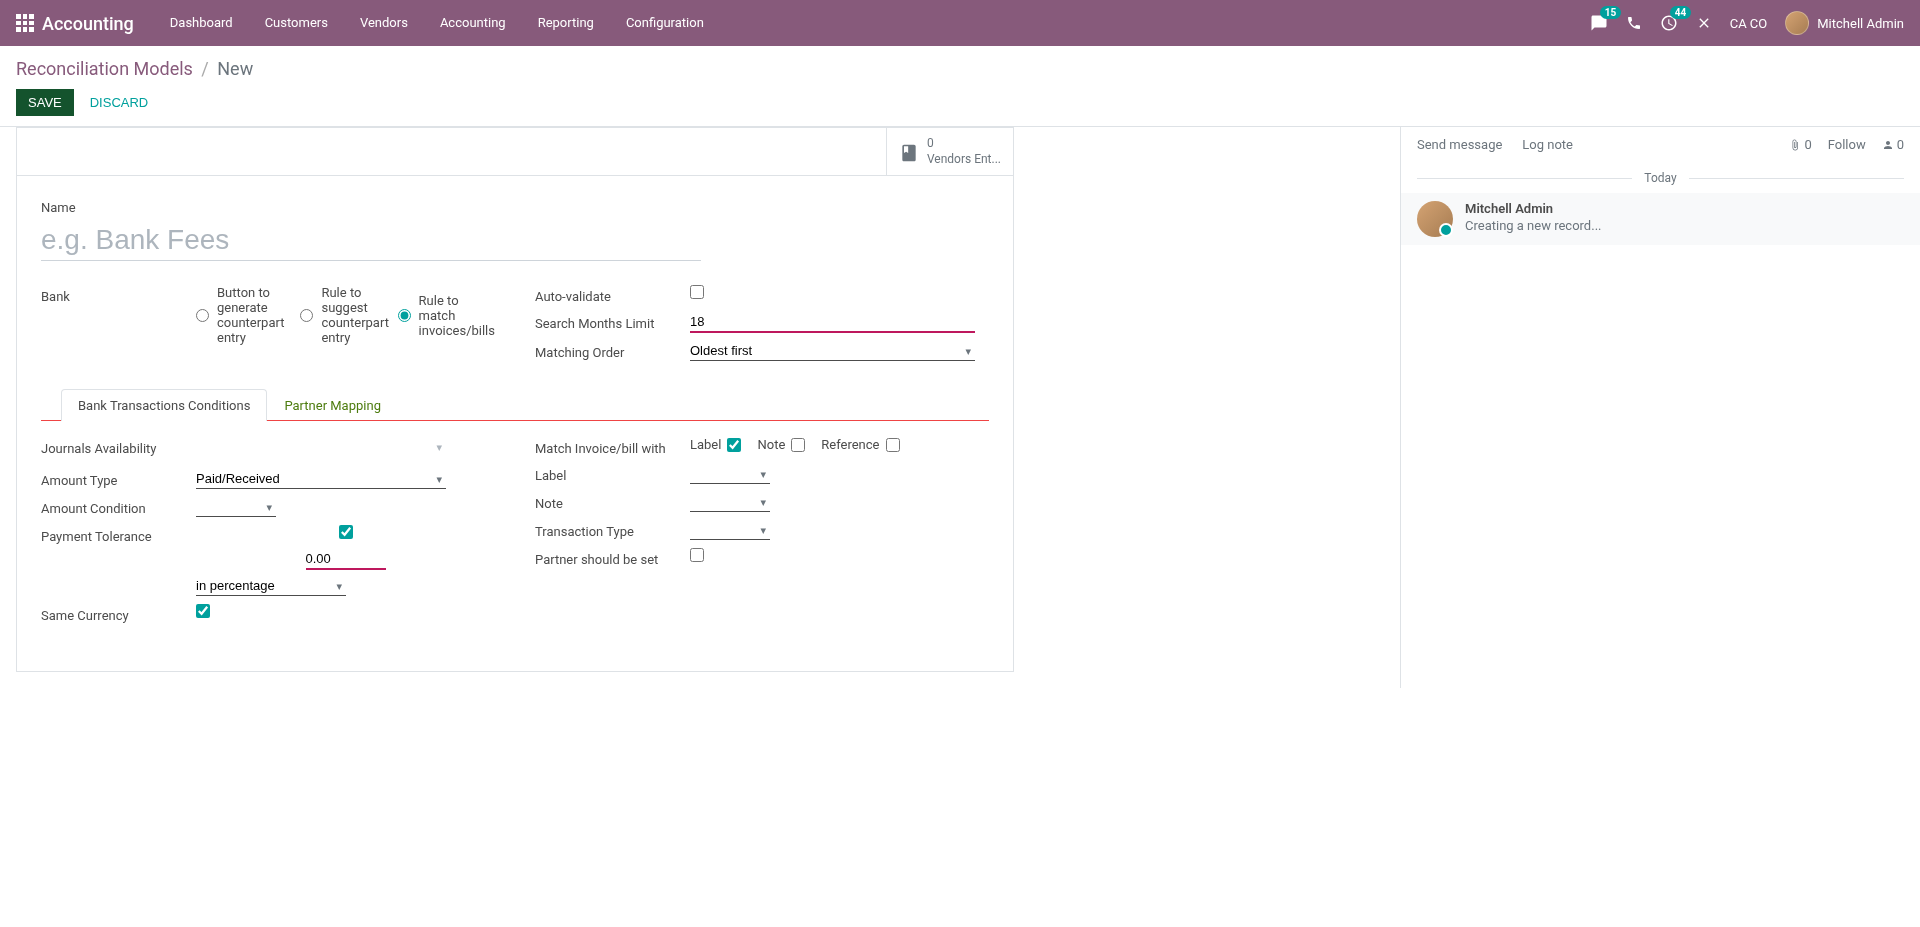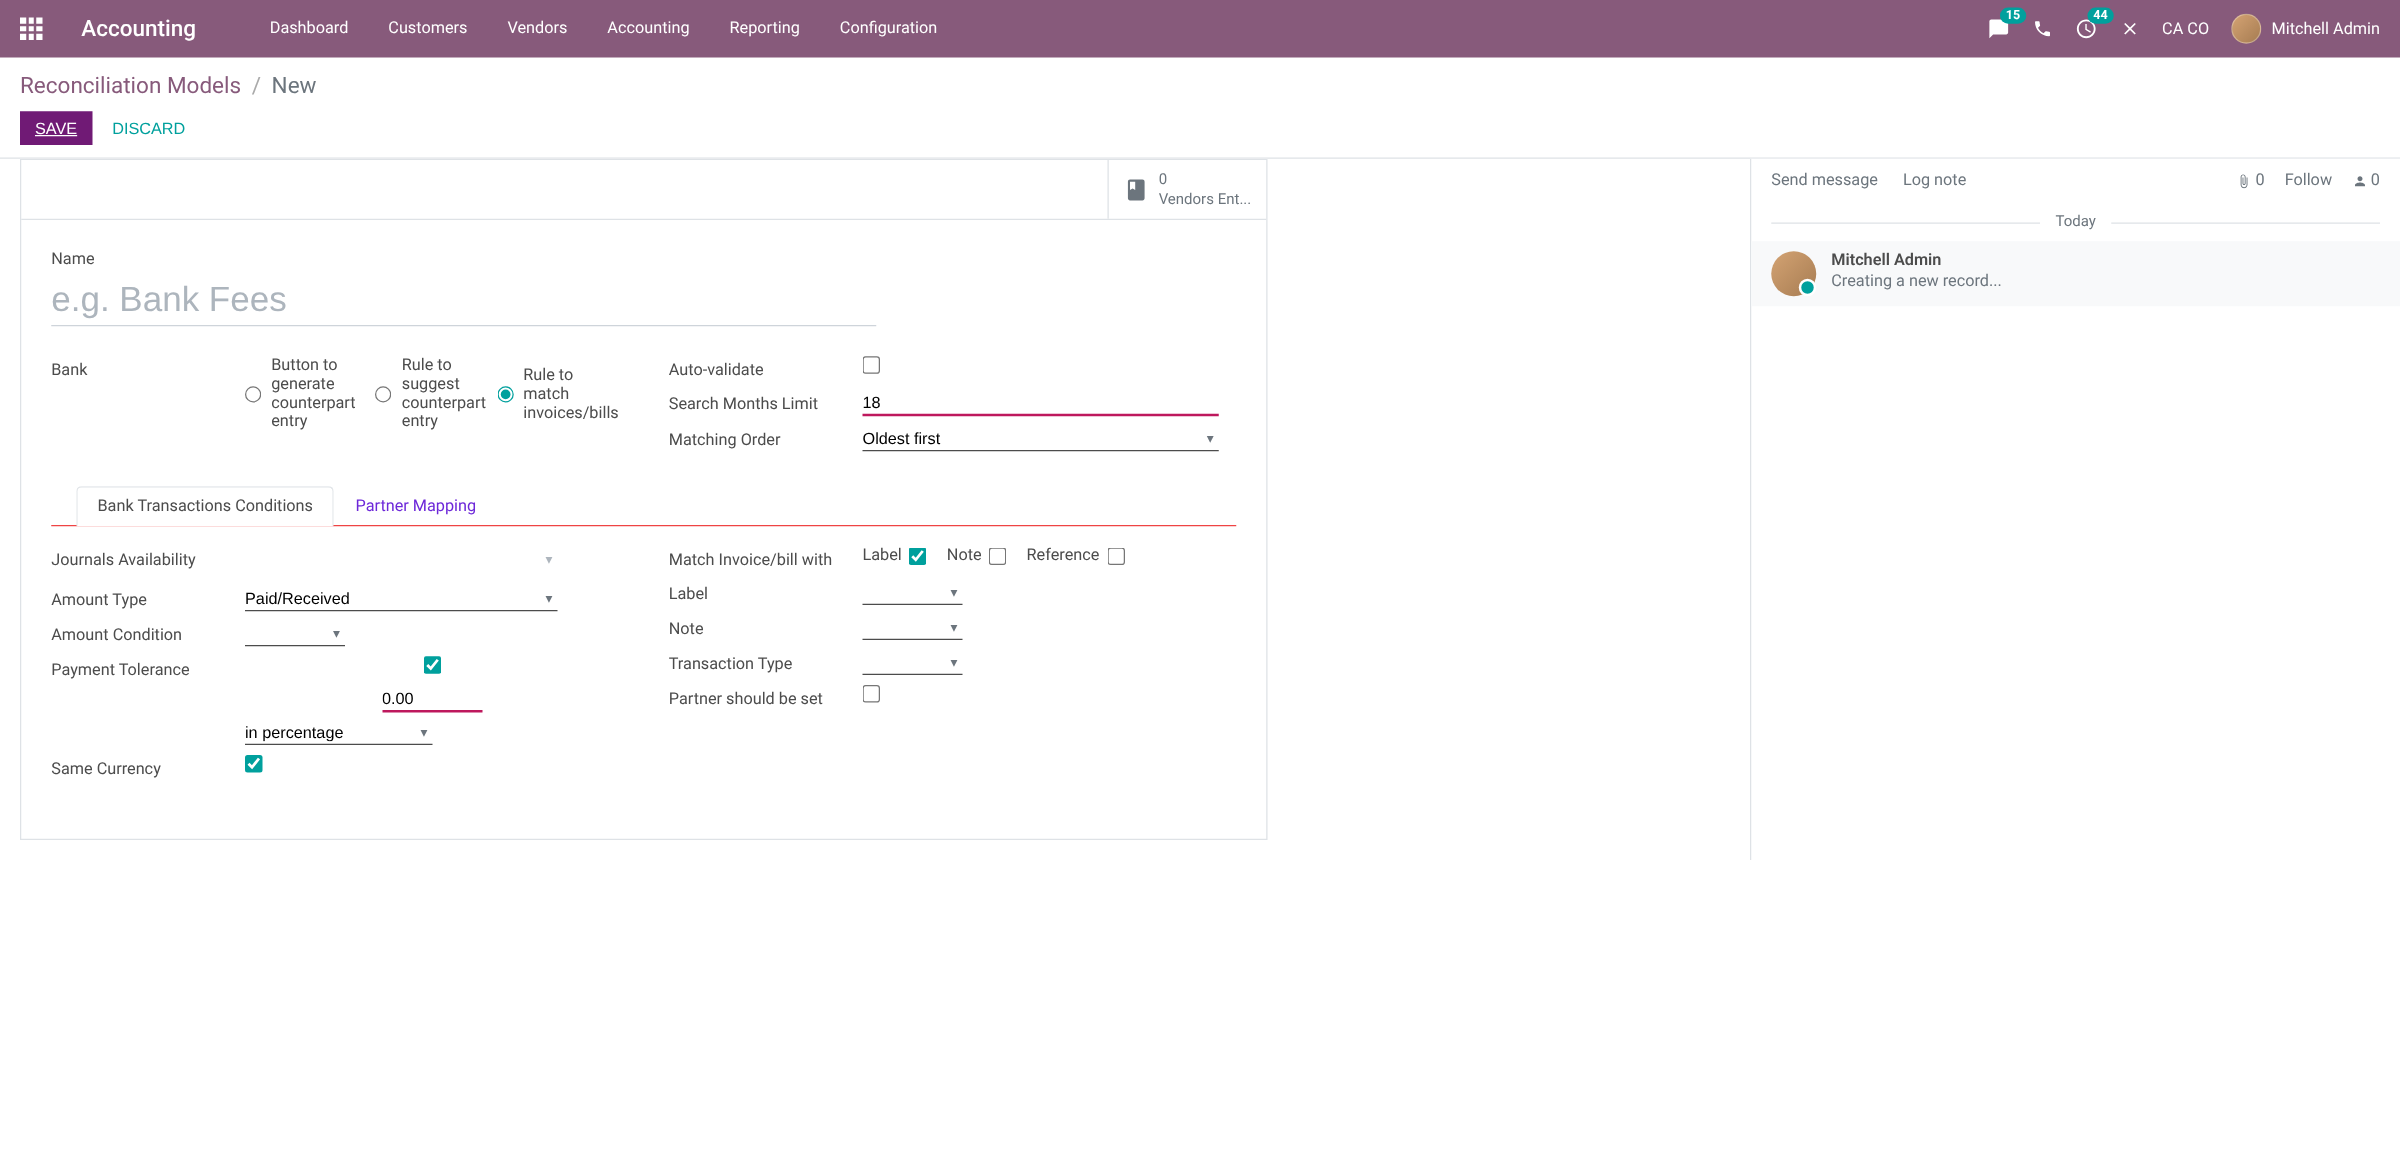--- a/index.html
+++ b/index.html
@@ -1,37 +1,37 @@
 <!DOCTYPE html>
 <html><head>
 <meta charset="utf-8">
 <style>
 * { box-sizing: border-box; margin: 0; padding: 0; }
 body { font-family: -apple-system, BlinkMacSystemFont, "Segoe UI", Roboto, sans-serif; font-size: 13px; color: #4c4c4c; background: #fff; }
 .navbar { background: #875A7B; height: 46px; display: flex; align-items: center; padding: 0 16px; color: #fff; }
-.navbar-left { display: flex; align-items: center; gap: 23px; }
+.navbar-left { display: flex; align-items: center; gap: 0; }
 .apps-icon { width: 18px; height: 18px; display: grid; grid-template-columns: repeat(3,1fr); grid-template-rows: repeat(3,1fr); gap: 2px; cursor: pointer; }
 .apps-icon span { background: #fff; }
 .brand { font-size: 18px; font-weight: 500; margin-left: 8px; margin-right: 20px; }
 .nav-menu { display: flex; gap: 0; }
 .nav-menu a { color: #fff; text-decoration: none; padding: 0 16px; font-size: 13px; line-height: 46px; cursor: pointer; }
 .navbar-right { margin-left: auto; display: flex; align-items: center; gap: 18px; }
 .nav-icon { position: relative; cursor: pointer; color: #fff; }
 .badge { position: absolute; top: -8px; left: 10px; background: #00A09D; color: #fff; border-radius: 10px; padding: 1px 5px; font-size: 10px; font-weight: 700; }
 .company { font-size: 13px; }
 .user-section { display: flex; align-items: center; gap: 8px; cursor: pointer; }
 .avatar-small { width: 24px; height: 24px; border-radius: 50%; background: linear-gradient(135deg, #d4a373, #a67c52); border: 1px solid rgba(255,255,255,0.3); }
 
 .control-panel { padding: 12px 16px 10px; border-bottom: 1px solid #dee2e6; }
 .breadcrumb { font-size: 18px; margin-bottom: 10px; }
 .breadcrumb a { color: #875A7B; text-decoration: none; cursor: pointer; }
 .breadcrumb .sep { color: #aaa; margin: 0 4px; }
 .breadcrumb .current { color: #6c757d; }
 .cp-buttons { display: flex; gap: 4px; align-items: center; }
-.btn-primary { background: #701a75; color: #fff; border: none; padding: 6px 12px; font-size: 13px; font-weight: 500; cursor: pointer; text-transform: uppercase; text-decoration: underline; }
+.btn-primary { background: #14532d; color: #fff; border: none; padding: 6px 12px; font-size: 13px; font-weight: 500; cursor: pointer; text-transform: uppercase; }
 .btn-secondary { background: transparent; color: #00A09D; border: none; padding: 6px 12px; font-size: 13px; font-weight: 500; cursor: pointer; text-transform: uppercase; }
 
 .main-container { display: flex; }
 .form-view { flex: 1; padding: 0 16px 16px; }
 .form-sheet { background: #fff; border: 1px solid #dee2e6; max-width: 998px; margin: 0; }
 .button-box { display: flex; justify-content: flex-end; border-bottom: 1px solid #dee2e6; }
 .stat-button { border-left: 1px solid #dee2e6; padding: 8px 12px; display: flex; align-items: center; gap: 8px; cursor: pointer; min-width: 120px; }
 .stat-button .book-icon { color: #6c757d; font-size: 18px; }
 .stat-button .stat-info { display: flex; flex-direction: column; font-size: 12px; color: #6c757d; line-height: 1.3; overflow: hidden; }
 .stat-button .stat-text { white-space: nowrap; overflow: hidden; text-overflow: ellipsis; max-width: 75px; }
@@ -59,21 +59,21 @@
 .select-wrapper::after { content: "▾"; position: absolute; right: 4px; top: 50%; transform: translateY(-50%); pointer-events: none; color: #6c757d; font-size: 11px; }
 .select-wrapper.narrow { width: 80px; }
 .select-wrapper.medium { width: 150px; }
 .select-wrapper.wide { width: 285px; }
 .select-wrapper.full { width: 250px; }
 .many2many-tags { border: none; border-bottom: 1px solid transparent; min-height: 24px; width: 250px; position: relative; }
 .many2many-tags::after { content: "▾"; position: absolute; right: 4px; top: 4px; color: #adb5bd; font-size: 11px; }
 
 .notebook { margin-top: 16px; }
 .nav-tabs { display: flex; border-bottom: 1px solid #ef4444; list-style: none; padding-left: 20px; }
-.nav-tabs li { border: 1px solid transparent; border-bottom: none; padding: 8px 16px; cursor: pointer; font-size: 13px; color: #6d28d9; margin-bottom: -1px; }
+.nav-tabs li { border: 1px solid transparent; border-bottom: none; padding: 8px 16px; cursor: pointer; font-size: 13px; color: #4d7c0f; margin-bottom: -1px; }
 .nav-tabs li.active { border-color: #dee2e6; background: #fff; color: #4c4c4c; border-radius: 4px 4px 0 0; }
 .tab-content { padding: 16px 0; }
 .tab-group { display: flex; gap: 40px; }
 .tab-col { flex: 1; }
 .checkbox-row { display: flex; gap: 16px; align-items: center; flex-wrap: wrap; }
 .checkbox-row label { display: flex; align-items: center; gap: 6px; font-size: 13px; cursor: pointer; }
 .tolerance-row { display: flex; align-items: center; gap: 10px; flex-direction: column; }
 
 .chatter { flex: 0 0 520px; border-left: 1px solid #dee2e6; background: #fff; }
 .chatter-topbar { display: flex; align-items: center; padding: 10px 16px; gap: 20px; font-size: 13px; }

